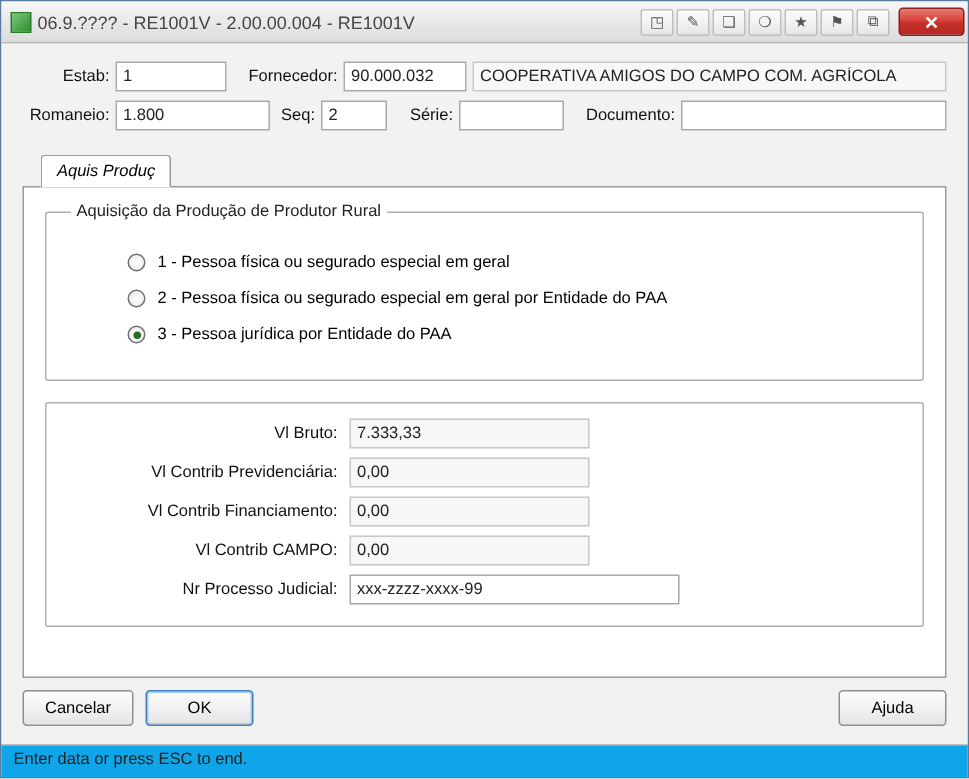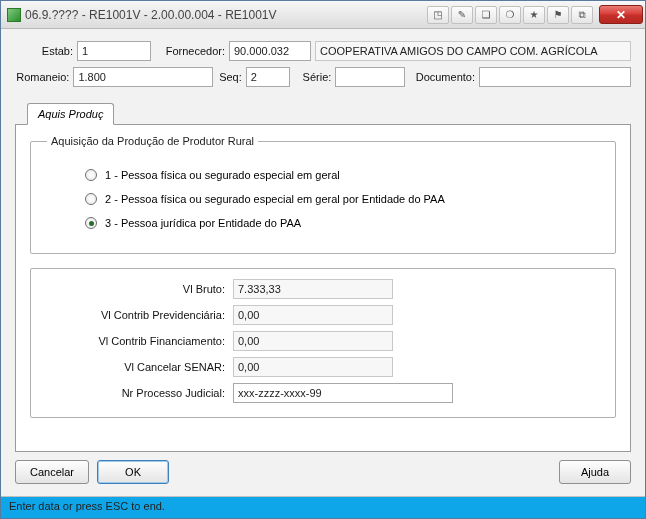--- a/index.html
+++ b/index.html
@@ -213,21 +213,21 @@
     <div class="head-row">
       <span class="lbl" style="width:58px">Estab:</span>
       <input class="inp" style="width: 74px;" value="1">
       <span class="lbl" style="width:70px">Fornecedor:</span>
       <input class="inp" style="width: 82px;" value="90.000.032">
       <input class="inp inp-ro" style="flex: 1 1 0%;" readonly="" value="COOPERATIVA AMIGOS DO CAMPO COM. AGRÍCOLA">
     </div>
 
     <div class="head-row">
       <span class="lbl" style="width:58px">Romaneio:</span>
-      <input class="inp" style="width: 140px;" value="1.800">
+      <input class="inp" style="width: 103px;" value="1.800">
       <span class="lbl" style="width:26px">Seq:</span>
       <input class="inp" style="width: 44px;" value="2">
       <span class="lbl" style="width:40px">Série:</span>
       <input class="inp" style="width: 70px;" value="">
       <span class="lbl" style="width:70px">Documento:</span>
       <input class="inp" style="flex: 1 1 0%;" value="">
     </div>
 
     <div class="tab-area">
       <div class="tab-btn">
@@ -256,21 +256,21 @@
           <div class="val-grid">
             <span class="lbl">Vl Bruto:</span>
             <input class="inp inp-ro" readonly="" value="7.333,33" style="">
 
             <span class="lbl">Vl Contrib Previdenciária:</span>
             <input class="inp inp-ro" readonly="" value="0,00" style="">
 
             <span class="lbl">Vl Contrib Financiamento:</span>
             <input class="inp inp-ro" readonly="" value="0,00" style="">
 
-            <span class="lbl">Vl Cancelar SENAR:</span>
+            <span class="lbl">Vl Contrib CAMPO:</span>
             <input class="inp inp-ro" readonly="" value="0,00" style="">
 
             <span class="lbl">Nr Processo Judicial:</span>
             <input class="inp" style="width: 220px;" value="xxx-zzzz-xxxx-99">
           </div>
         </fieldset>
 
       </div>
     </div>
 

